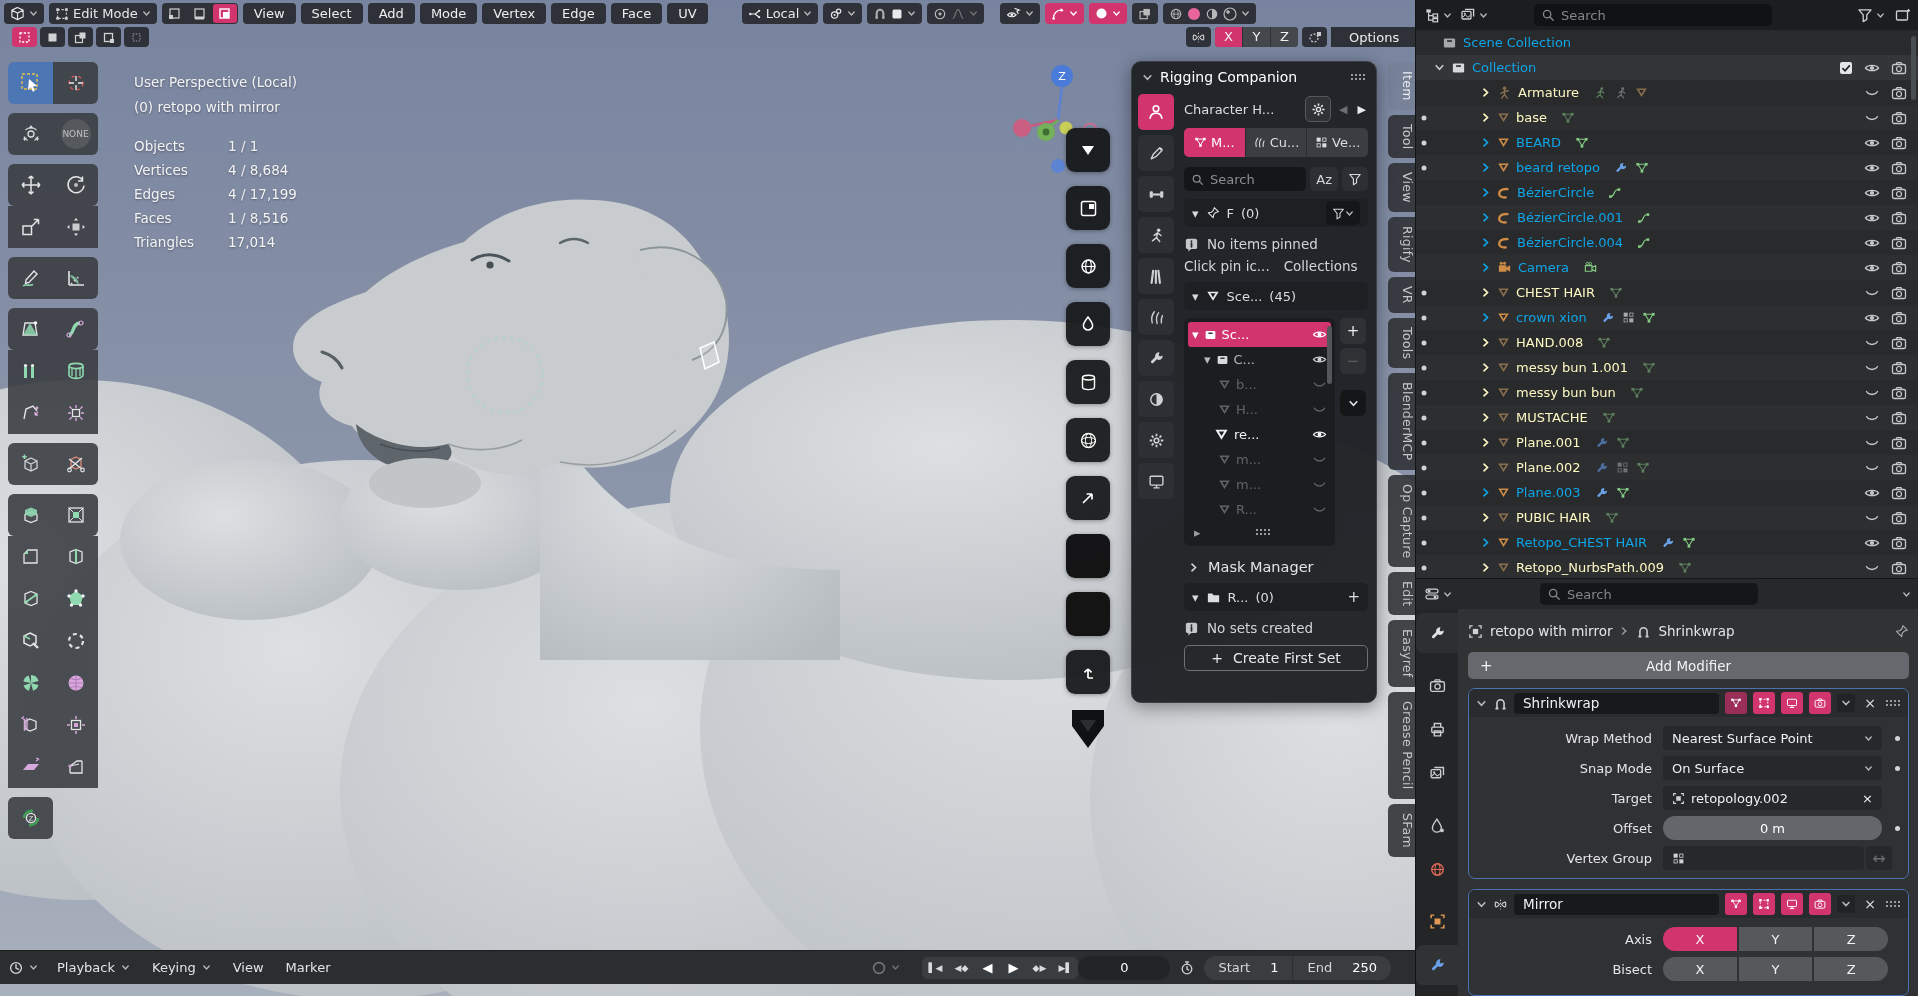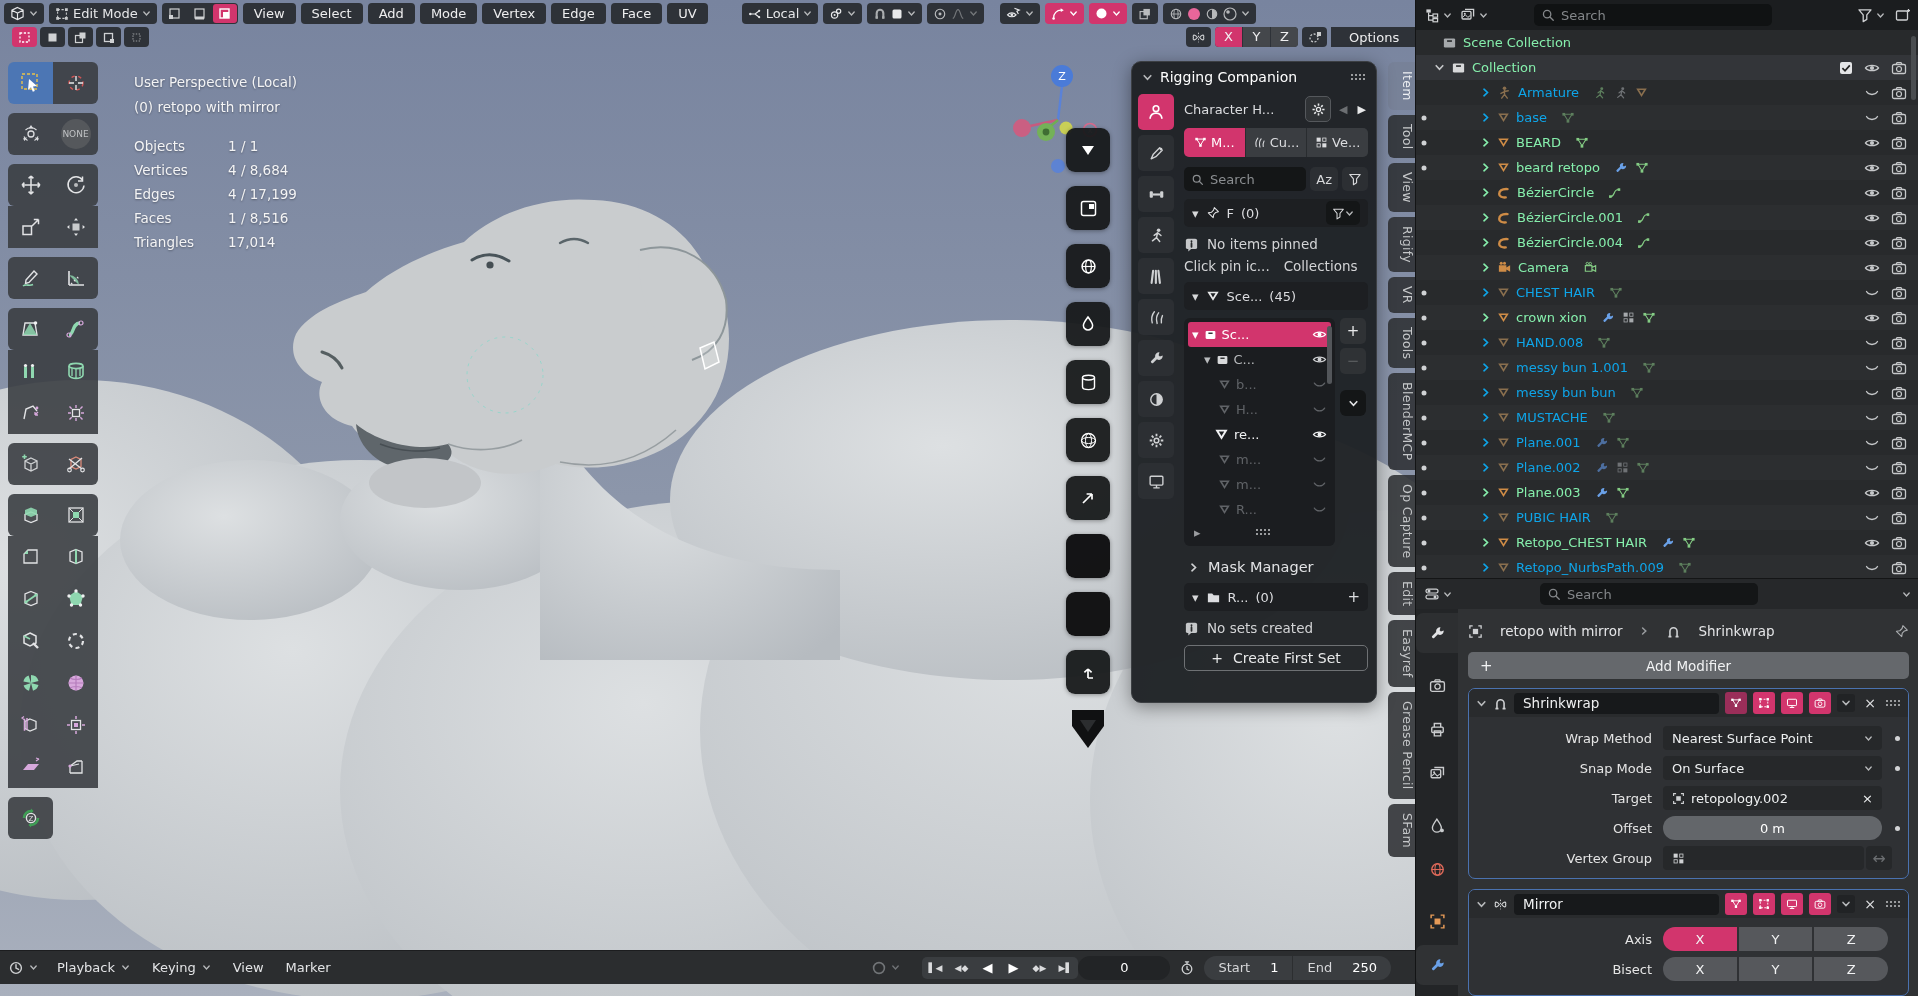--- a/index.html
+++ b/index.html
@@ -123,24 +123,24 @@
   
   #sidebar{position:absolute;left:1415px;top:0;width:503px;height:996px;background:#242628;border-left:1px solid #131415}
   
   #outliner{position:absolute;left:0;top:0;width:503px;height:578px;overflow:hidden;background:#26282a}
   .ohead{height:30px;background:#1b1d1f;display:flex;align-items:center;gap:8px;padding:0 8px}
   .oebtn{display:flex;align-items:center;gap:3px;color:#cfd1d3}
   .osearch{width:238px;height:22px;background:#101213;border-radius:5px;display:flex;align-items:center;gap:6px;padding:0 7px;margin-left:38px;color:#84878a}
   .osearch input{background:none;border:none;outline:none;color:#d6d7d9;font-size:13px;width:150px}
   .osearch input::placeholder{color:#84878a}
   .ofilters{margin-left:auto;display:flex;align-items:center;gap:10px;color:#cfd1d3}
-  .or{position:relative;height:25px;display:flex;align-items:center;gap:6px;font-size:13px;color:#86efac;background:#282a2c}
+  .or{position:relative;height:25px;display:flex;align-items:center;gap:6px;font-size:13px;color:#0ea5e9;background:#282a2c}
   .or.alt{background:#2c2e30}
   .or.hl{background:#333539}
-  .or.dim{color:#0ea5e9}
+  .or.dim{color:#fef9c3}
   .odot{position:absolute;left:8px;top:50%;transform:translate(-50%,-50%);width:5px;height:5px;border-radius:50%;background:#d0d2d4}
   .i0{padding-left:26px}.i1{padding-left:18px}.i2{padding-left:64px}
   .oname{white-space:nowrap}
   .obdg{display:flex;gap:7px;margin-left:8px;align-items:center}
   .oright{margin-left:auto;display:flex;align-items:center;gap:11px;padding-right:12px;color:#c6c8ca}
   .co{color:#cf8c46}.or.dim .co{color:#8a6f4e}
   .cg{color:#84cc84}.or.dim .cg{color:#5d7f5d}
   .cb{color:#6aa1e8}.or.dim .cb{color:#4d6fa0}
   .cgr{color:#a6a9ac}.or.dim .cgr{color:#6f7275}
   .cwh{color:#d8d9db}
@@ -151,21 +151,21 @@
   .phead{height:30px;background:#26282a;display:flex;align-items:center;gap:8px;padding:0 8px}
   .psearch{width:218px;height:22px;background:#141617;border-radius:5px;display:flex;align-items:center;gap:6px;padding:0 7px;margin-left:80px;color:#84878a}
   .psearch input{background:none;border:none;outline:none;color:#d6d7d9;font-size:13px;width:140px}
   .psearch input::placeholder{color:#84878a}
   #ptabs{position:absolute;left:0;top:30px;bottom:0;width:42px;background:#232527}
   .ptab{width:42px;height:40px;display:flex;align-items:center;justify-content:center;color:#c9cbcd;margin-top:4px}
   .ptab.semi{background:#2d2f31;border-radius:7px 0 0 7px}
   .ptab.act{background:#303234;border-radius:7px 0 0 7px}
   .ptab.gap{margin-top:12px}
   #pcontent{position:absolute;left:42px;top:30px;right:0;bottom:0;background:#303234;padding:8px 10px;overflow:hidden}
-  .crumb{height:28px;display:flex;align-items:center;gap:17px;color:#e4e5e7;font-size:13.5px}
+  .crumb{height:28px;display:flex;align-items:center;gap:7px;color:#e4e5e7;font-size:13.5px}
   .addmod{position:relative;height:27px;background:#65686c;border-radius:5px;display:flex;align-items:center;justify-content:center;color:#f2f3f4;font-size:13.5px;margin:7px 0 9px}
   .addmod .pl{position:absolute;left:12px;font-size:15px}
   .mpanel{border:1px solid #4a72b0;border-radius:7px;background:#2f3134;overflow:hidden}
   .mhead{height:28px;background:#292b2d;display:flex;align-items:center;gap:6px;padding:0 7px}
   .mname{flex:1;height:21px;background:#17191b;border-radius:4px;display:flex;align-items:center;padding:0 9px;color:#eff0f1;font-size:13.5px;min-width:0}
   .tg{width:22px;height:22px;border-radius:3px;background:var(--pk);display:flex;align-items:center;justify-content:center;color:#fff}
   .tg.mut{background:var(--pkd)}
   .hx{color:#dfe0e2;font-size:14px;padding:0 3px}
   .mbody{padding:9px 8px 8px}
   .prow{display:flex;align-items:center;height:24px;margin-bottom:6px}

